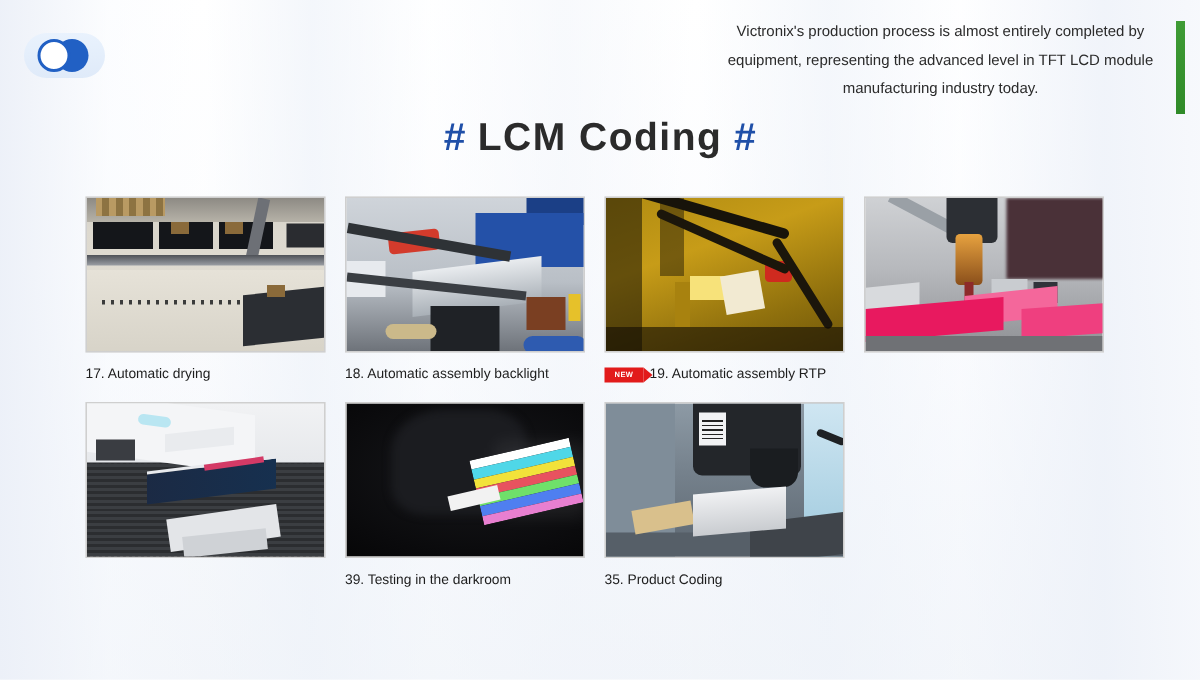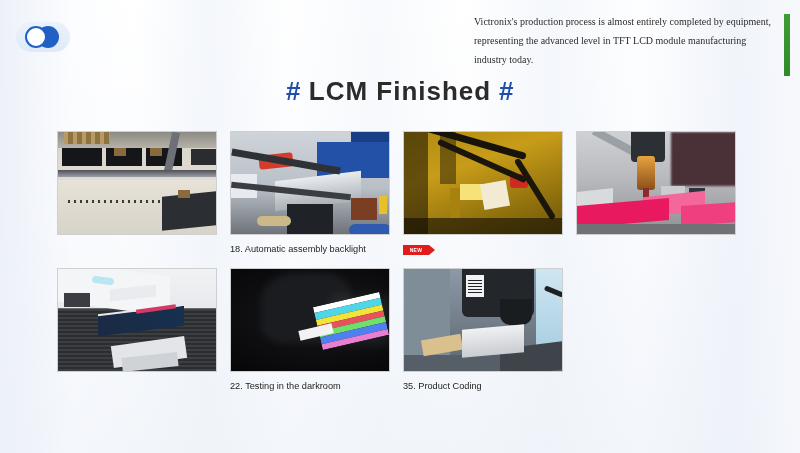--- a/index.html
+++ b/index.html
@@ -45,22 +45,22 @@
   }
 
   .header-title {
     position: absolute; left: 82px; top: 26px;
     font-size: 14.5px; font-weight: bold; color: #232323;
     letter-spacing: .1px; white-space: nowrap;
   }
 
   .header-note-wrap { position: absolute; right: 8px; top: 12px; width: 318px; }
   .header-note {
-    text-align: left; font-size: 10px; line-height: 19px;
-    color: #2b2b2b; padding-right: 12px; font-family: Liberation Serif, serif;
+    text-align: center; font-size: 10px; line-height: 19px;
+    color: #2b2b2b; padding-right: 12px;
   }
   .note-bar {
     position: absolute; right: 2px; top: 2px;
     width: 6px; height: 62px;
     background: linear-gradient(180deg,#3f9c35 0%,#2f8a28 100%);
   }
 
   
   .section-title {
     position: absolute; left: 0; top: 76px; width: 800px;
@@ -246,21 +246,21 @@
 
 
   <div class="header-note-wrap">
     <div class="header-note">Victronix's production process is almost entirely completed by equipment, representing the advanced level in TFT LCD module manufacturing industry today.</div>
     <div class="note-bar"></div>
   </div>
 </div>
 
 <div class="section-title">
   <span class="hashmark">#</span>
-  <span class="title-word">LCM  Finished</span>
+  <span class="title-word">LCM  Coding</span>
   <span class="hashmark">#</span>
 </div>
 
 <div class="grid">
 
   <div class="cell">
     <div class="thumb">
       <div class="ph p1">
         <div class="l top"></div>
           <div class="l slots"></div>
@@ -269,20 +269,23 @@
           <div class="l chip1"></div>
           <div class="l chip2"></div>
         <div class="l arm"></div>
           <div class="l rail"></div>
           <div class="l belt"></div>
         <div class="l perf"></div>
           <div class="l dark"></div>
           <div class="l chip3"></div>
       </div>
     </div>
+    <div class="caption">
+      <span class="txt">17. Automatic drying</span>
+    </div>
   </div>
 
   <div class="cell">
     <div class="thumb">
       <div class="ph p2">
         <div class="l white"></div>
           <div class="l bluebox2"></div>
           <div class="l bluebox"></div>
         <div class="l panel"></div>
           <div class="l red"></div>
@@ -312,20 +315,21 @@
         <div class="l cable"></div>
           <div class="l cable2"></div>
           <div class="l cable3"></div>
         <div class="l base"></div>
       </div>
     </div>
     <div class="caption">
       <span class="new-badge">
         <span class="lbl">NEW</span>
       </span>
+      <span class="txt">19. Automatic assembly RTP</span>
     </div>
   </div>
 
   <div class="cell">
     <div class="thumb">
       <div class="ph p4">
         <div class="l blurdark"></div>
           <div class="l armb"></div>
           <div class="l head"></div>
         <div class="l barrel"></div>
@@ -370,21 +374,21 @@
             <i style="background: rgb(242, 226, 58);"></i>
             <i style="background: rgb(232, 82, 95);"></i>
             <i style="background: rgb(111, 224, 106);"></i>
             <i style="background: rgb(79, 127, 240);"></i>
             <i style="background: rgb(232, 127, 208);"></i>
           </div>
         <div class="l white2"></div>
       </div>
     </div>
     <div class="caption">
-      <span class="txt">22. Testing in the darkroom</span>
+      <span class="txt">39. Testing in the darkroom</span>
     </div>
   </div>
 
   <div class="cell">
     <div class="thumb">
       <div class="ph p8">
         <div class="l wall"></div>
           <div class="l winlight"></div>
           <div class="l desk"></div>
         <div class="l belt"></div>

